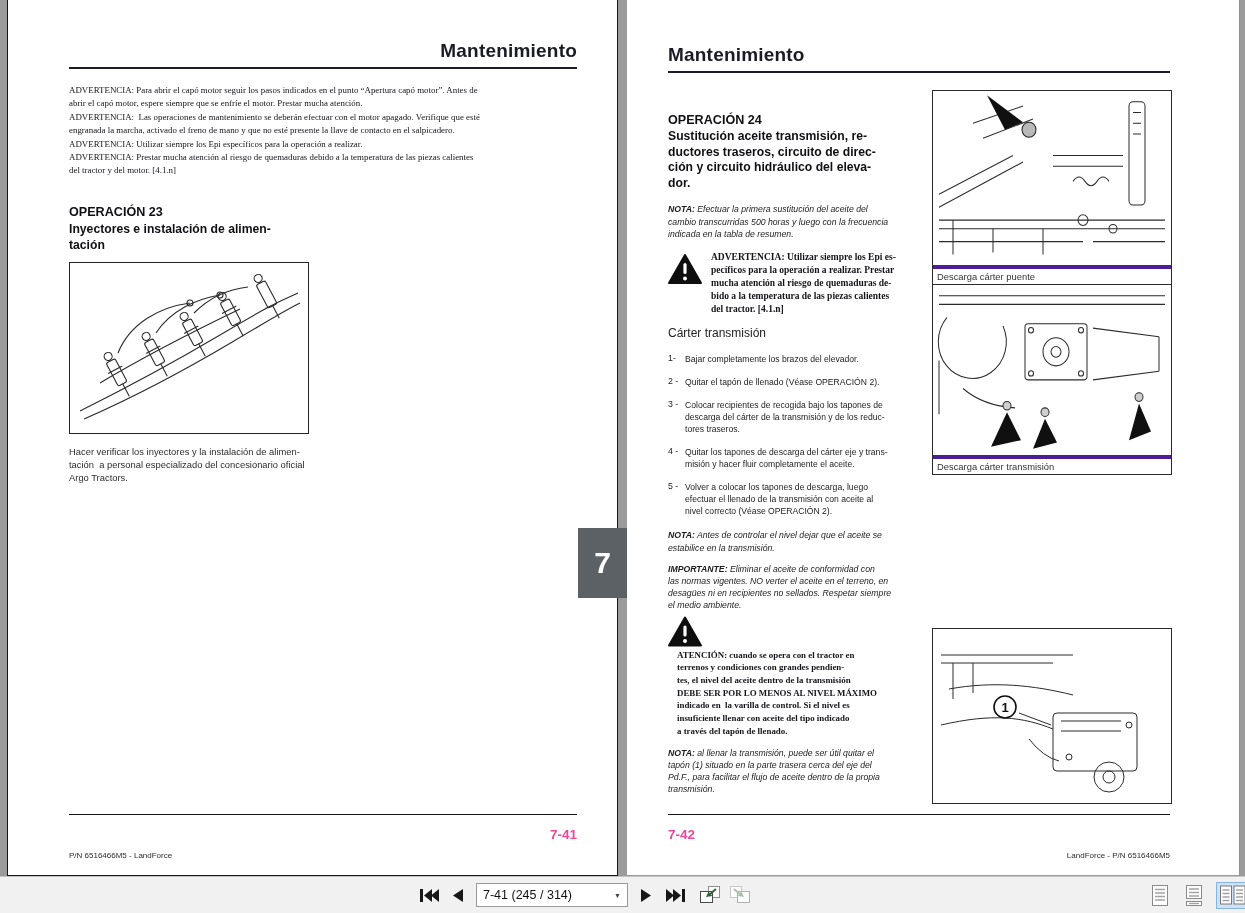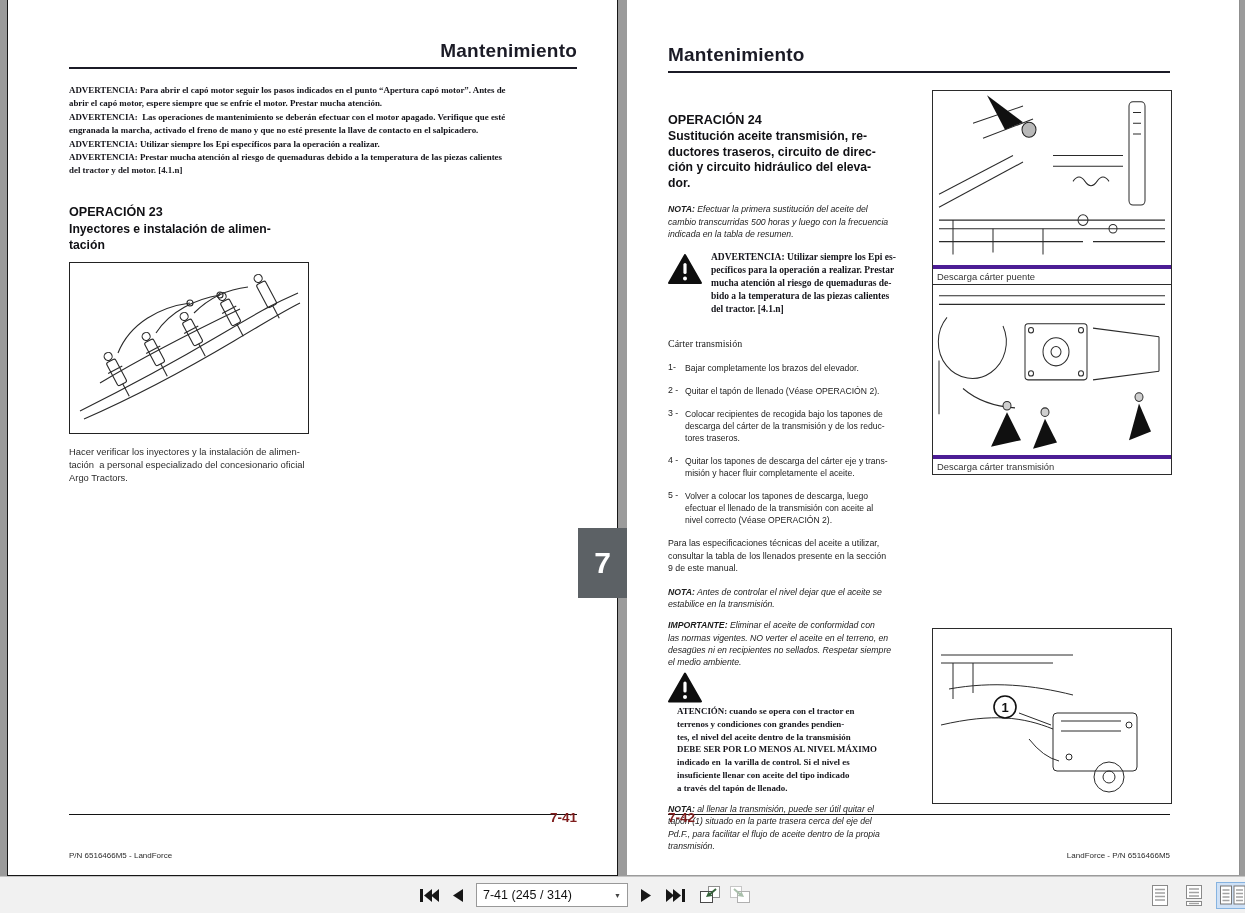--- a/index.html
+++ b/index.html
@@ -10,43 +10,43 @@
   }
   .page{position:absolute;top:0;background:#fff;height:875px;}
   #left-page{left:7px;width:609px;border:1px solid #161616;border-top:none;}
   #right-page{left:627px;width:612px;border-right:1px solid #8f8f8f;}
   .pre{white-space:pre;}
   
   .lp-flow{position:absolute;top:40px;left:61px;width:508px;}
   .doc-header{font-size:19px;font-weight:bold;color:#1b1b26;letter-spacing:.2px;}
   .lp-flow .doc-header{text-align:right;}
   .doc-rule{border-top:2px solid #1b1b26;margin-top:5px;}
-  .warnings{margin-top:15px;font-family:"Liberation Serif",serif;font-weight:bold;
+  .warnings{margin-top:15px;font-family:"Liberation Serif",serif;font-weight:normal;
     font-size:8.9px;line-height:13.4px;color:#14141a;}
   .op-head{margin-top:27px;font-size:12.6px;font-weight:bold;color:#101014;}
   .op-title{margin-top:2px;font-size:12.2px;font-weight:bold;color:#101014;line-height:16px;}
   .lp-figbox{margin-top:9px;width:238px;height:170px;border:1px solid #222;background:#fff;}
   .lp-caption{margin-top:11px;font-size:9.4px;line-height:13px;color:#2d2d2d;}
   .foot-rule{position:absolute;top:814px;border-top:1px solid #131313;}
   .foot-small{position:absolute;top:821px;font-size:8px;color:#2b2b2b;margin-top:30px;}
-  .foot-page{position:absolute;top:810px;font-size:13.5px;font-weight:bold;color:#7f1d1d;}
+  .foot-page{position:absolute;top:827px;font-size:13.5px;font-weight:bold;color:#ec4899;}
   
   .rp-top{position:absolute;top:44px;left:41px;width:502px;}
   .rp-col{position:absolute;top:86px;left:41px;width:240px;}
   .rp-col .op-title{line-height:15.6px;}
   .nota{margin-top:12px;font-size:8.7px;line-height:12.2px;color:#1c1c1c;
     font-family:"Liberation Sans",sans-serif;font-style:italic;}
   .nota .lbl{font-weight:bold;}
   .warnblock{margin-top:11px;display:flex;align-items:flex-start;}
   .tri{flex:0 0 34px;margin-top:3px;}
   .warntext{margin-left:9px;width:200px;font-family:"Liberation Serif",serif;font-weight:bold;
     color:#14141a;}
   .warntext.adv{font-size:9.5px;line-height:12.9px;}
   .warntext.aten{font-size:8.9px;line-height:12.7px;}
-  .carter{margin-top:22px;font-size:10px;color:#222;font-family:Liberation Serif, serif;}
+  .carter{margin-top:10px;font-size:12px;color:#222;}
   .steps{margin-top:13px;}
   .step{display:flex;margin-bottom:11px;}
   .step .n{flex:0 0 17px;font-size:8.8px;color:#222;}
   .step .t{font-size:8.6px;line-height:12.1px;color:#222;}
   .bodypara{margin-top:9px;font-size:8.8px;line-height:12.2px;color:#222;}
   
   .rp-figs{position:absolute;top:90px;left:305px;width:240px;}
   .rfig{border:1px solid #2b2b2b;background:#fff;}
   .fig-cap{border-top:4px solid #4c1d95;font-size:9.4px;color:#333;padding:2px 0 2px 4px;}
   #rfig3{position:absolute;top:538px;left:0;}
@@ -186,23 +186,20 @@
           <span class="t pre">Quitar los tapones de descarga del cárter eje y trans-
 misión y hacer fluir completamente el aceite.</span>
         </div>
       <div class="step">
           <span class="n">5 -</span>
           <span class="t pre">Volver a colocar los tapones de descarga, luego
 efectuar el llenado de la transmisión con aceite al
 nivel correcto (Véase OPERACIÓN 2).</span>
         </div>
     </div>
-    <div class="bodypara pre">Para las especificaciones técnicas del aceite a utilizar,
-consultar la tabla de los llenados presente en la sección
-9 de este manual.</div>
     <div class="nota"><span class="lbl">NOTA:</span><span class="pre"> Antes de controlar el nivel dejar que el aceite se
 estabilice en la transmisión.</span></div>
     <div class="nota" style="margin-top:9px;"><span class="lbl">IMPORTANTE:</span><span class="pre"> Eliminar el aceite de conformidad con
 las normas vigentes. NO verter el aceite en el terreno, en
 desagües ni en recipientes no sellados. Respetar siempre
 el medio ambiente.</span></div>
     <div class="warnblock" style="margin-top:0;flex-direction:column;">
       <svg class="tri" width="34" height="31" viewBox="0 0 34 31">
         <path d="M17 1 L33 29 H1 Z" fill="#0e0e0e" stroke="#0e0e0e" stroke-linejoin="round" stroke-width="2"></path>
         <rect x="15.4" y="9" width="3.2" height="11" rx="1.6" fill="#fff"></rect>

